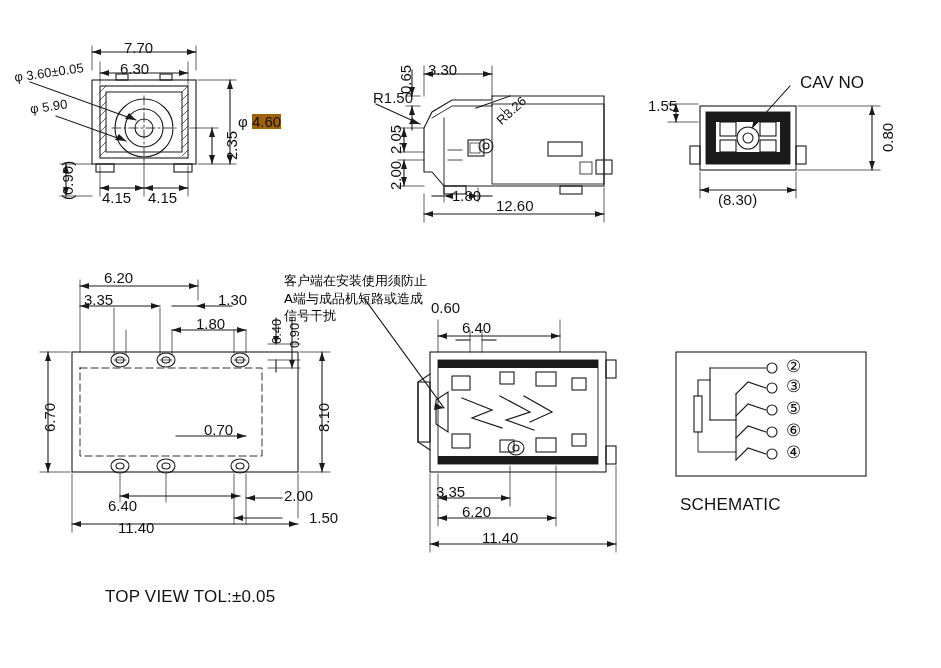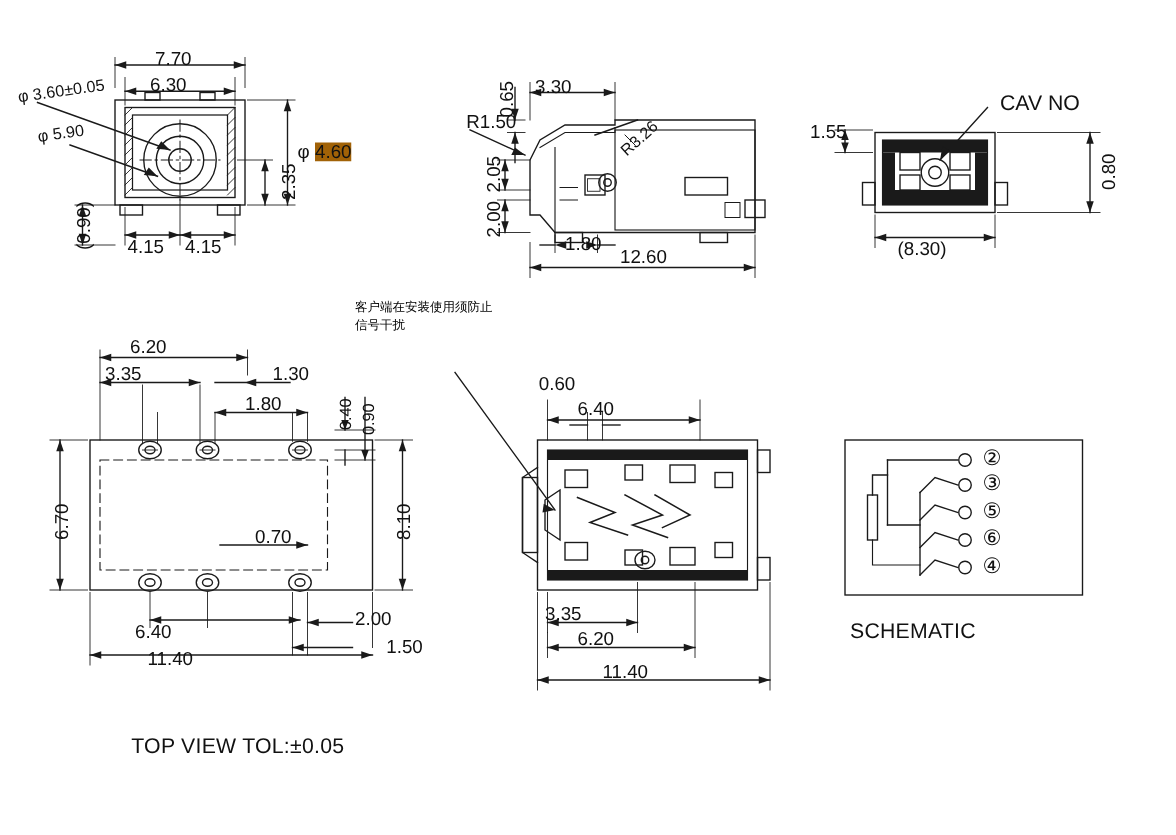--- a/index.html
+++ b/index.html
@@ -6,21 +6,21 @@
   body{
     width:941px;height:668px;background:#ffffff;position:relative;
     font-family:"Liberation Sans", sans-serif;
     color:#000;overflow:hidden;
   }
   #sheet{position:absolute;left:0;top:0;width:865px;height:668px;}
   svg{position:absolute;left:0;top:0;width:941px;height:668px;}
   .lbl{position:absolute;white-space:nowrap;font-size:15px;line-height:1;color:#111;}
   .lbl.sm{font-size:13px;}
   .lbl.big{font-size:17px;}
-  .cjk{font-family:"DejaVu Sans", sans-serif;font-size:10px;line-height:1.35;}
+  .cjk{font-family:"DejaVu Sans", sans-serif;font-size:13px;line-height:1.35;margin-top:32px;}
   .rot90{transform:rotate(-90deg);transform-origin:left top;}
   .title{font-size:17px;letter-spacing:.2px;}
 </style>
 </head>
 <body>
 
 <div id="sheet">
 
 <svg viewBox="0 0 941 668" xmlns="http://www.w3.org/2000/svg">
   <g fill="none" stroke="#1a1a1a" stroke-width="1.1" stroke-linecap="square">
@@ -427,20 +427,21 @@
 <div class="lbl" style="left:496px;top:198px;">12.60</div>
 <div class="lbl sm" style="left:494px;top:104px;transform:rotate(-42deg);">R3.26</div>
 
 <div class="lbl" style="left:648px;top:98px;">1.55</div>
 <div class="lbl rot90" style="left:880px;top:152px;">0.80</div>
 <div class="lbl" style="left:718px;top:192px;">(8.30)</div>
 <div class="lbl big" style="left:800px;top:74px;">CAV NO</div>
 
 <div class="cjk" style="position:absolute;left:284px;top:240px;">
   <div>客户端在安装使用须防止</div>
+  <div>A端与成品机短路或造成</div>
   <div>信号干扰</div>
 </div>
 
 <div class="lbl" style="left:104px;top:270px;">6.20</div>
 <div class="lbl" style="left:84px;top:292px;">3.35</div>
 <div class="lbl" style="left:190px;top:292px;margin-left:28px;">1.30</div>
 <div class="lbl" style="left:196px;top:316px;">1.80</div>
 <div class="lbl rot90 sm" style="left:270px;top:344px;">0.40</div>
 <div class="lbl rot90 sm" style="left:288px;top:348px;">0.90</div>
 <div class="lbl rot90" style="left:42px;top:432px;">6.70</div>

